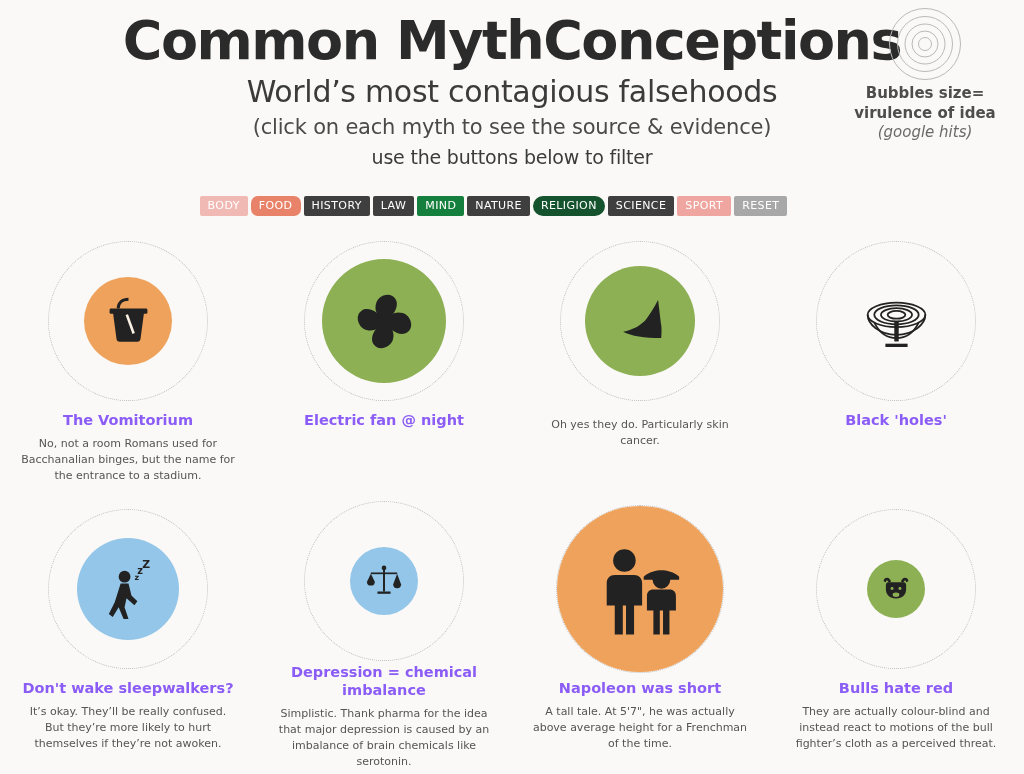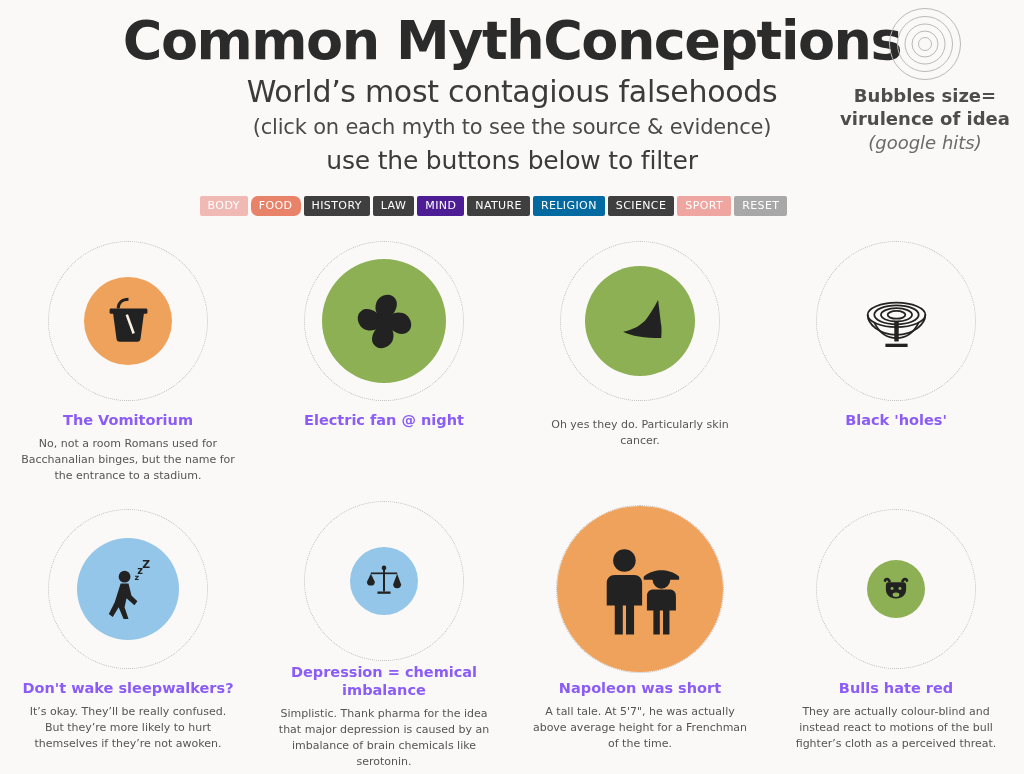--- a/index.html
+++ b/index.html
@@ -43,21 +43,21 @@
     font-weight: normal;
     letter-spacing: -0.3px;
   }
   .clickline {
     font-size: 21px;
     color: #4a4a4a;
     margin: 6px 0 0 0;
     letter-spacing: -0.2px;
   }
   .useline {
-    font-size: 25px;
+    font-size: 19px;
     color: #3b3b3b;
     margin: 7px 0 0 0;
     letter-spacing: -0.2px;
   }
 
   
   .legend {
     position: absolute;
     top: 8px;
     right: 14px;
@@ -77,21 +77,21 @@
     left: 50%;
     top: 50%;
     transform: translate(-50%, -50%);
   }
   .r1 { width: 72px; height: 72px; }
   .r2 { width: 56px; height: 56px; }
   .r3 { width: 41px; height: 41px; }
   .r4 { width: 27px; height: 27px; }
   .r5 { width: 14px; height: 14px; }
   .legend-text {
-    font-size: 18px;
+    font-size: 15px;
     color: #4d4d4d;
     line-height: 1.3;
     font-weight: bold;
   }
   .legend-text .small {
     font-weight: normal;
     font-style: italic;
     color: #6a6a6a;
   }
 
@@ -208,23 +208,23 @@
       <div>virulence of idea</div>
       <div class="small">(google hits)</div>
     </div>
   </div>
 
   <div class="filters" id="filters">
       <button class="filter-btn" style="background: rgb(240, 185, 180);">BODY</button>
       <button class="filter-btn" style="background: rgb(232, 131, 106); border-radius: 7px;">FOOD</button>
       <button class="filter-btn" style="background: rgb(63, 63, 63);">HISTORY</button>
       <button class="filter-btn" style="background: rgb(63, 63, 63);">LAW</button>
-      <button class="filter-btn" style="background: #4c1d95;">MIND</button>
+      <button class="filter-btn" style="background: #15803d;">MIND</button>
       <button class="filter-btn" style="background: rgb(63, 63, 63);">NATURE</button>
-      <button class="filter-btn" style="background: #0369a1;">RELIGION</button>
+      <button class="filter-btn" style="background: #14532d; border-radius: 10px;">RELIGION</button>
       <button class="filter-btn" style="background: rgb(63, 63, 63);">SCIENCE</button>
       <button class="filter-btn" style="background: rgb(240, 166, 160);">SPORT</button>
       <button class="filter-btn" style="background: rgb(168, 168, 168);">RESET</button>
     </div>
 
   <div class="grid">
     <div class="row row-1" id="row1">
         <div class="cell">
           <div class="bubble-area">
             <div class="outer-ring" style="width: 160px; height: 160px;"></div>

